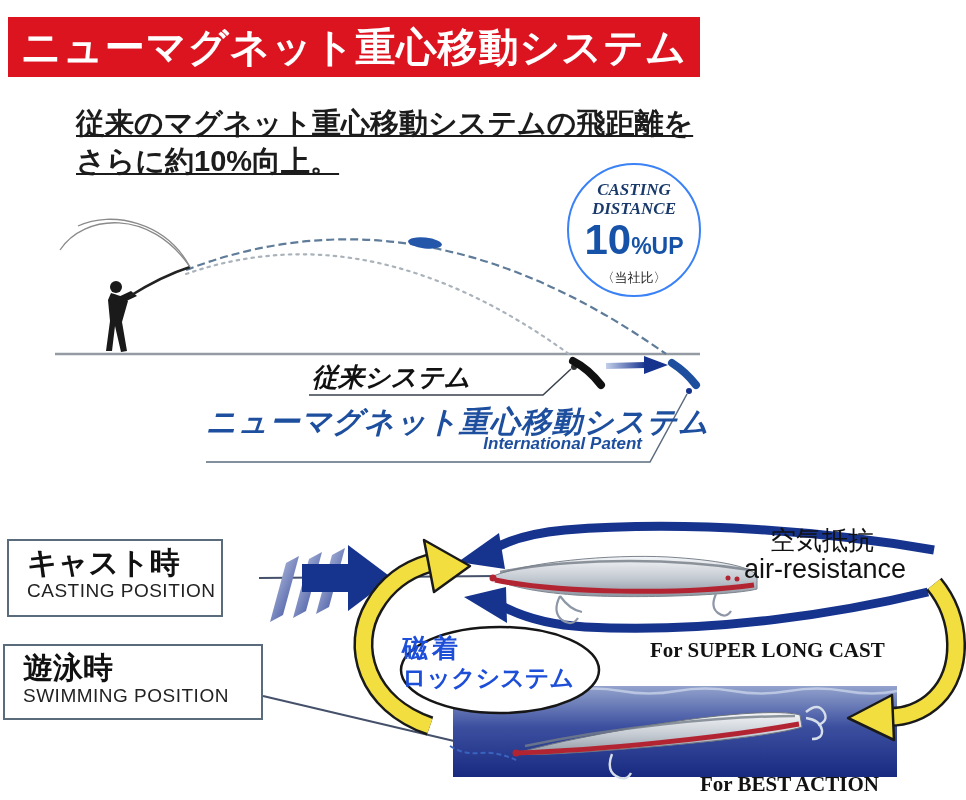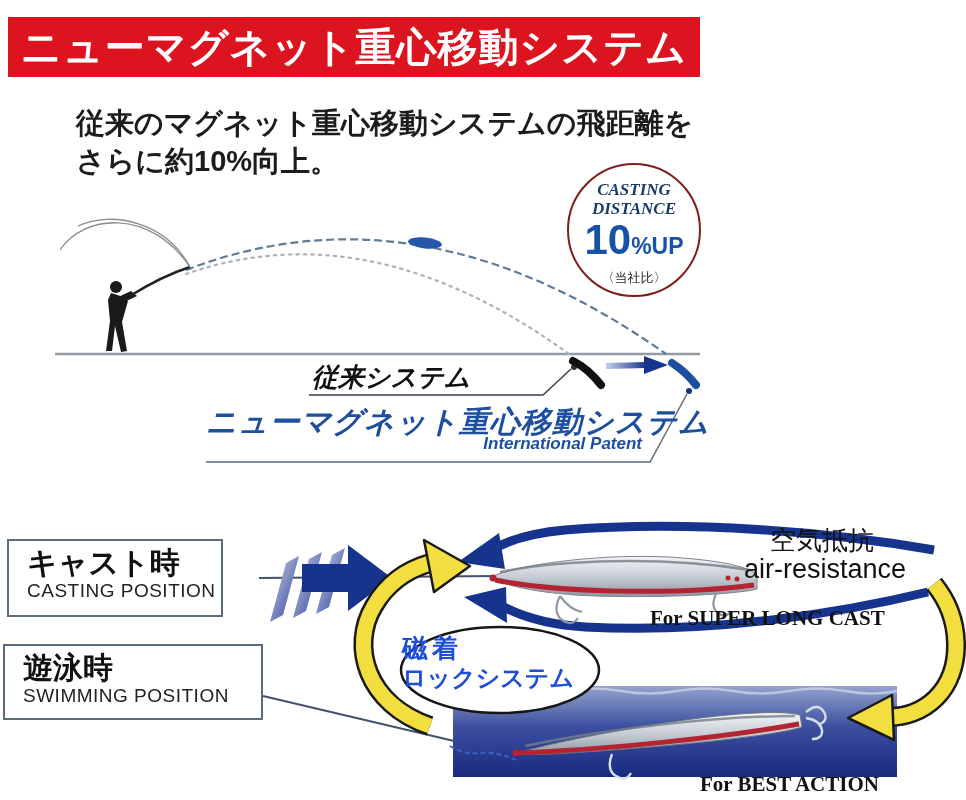--- a/index.html
+++ b/index.html
@@ -4,23 +4,23 @@
 <style>
   html,body{margin:0;padding:0;background:#fff;}
   .canvas{position:relative;width:966px;height:800px;background:#fff;overflow:hidden;
           font-family:"Liberation Sans",sans-serif;}
   .abs{position:absolute;}
   
   .banner{left:8px;top:17px;width:692px;height:60px;background:#dc1420;
           display:flex;align-items:center;justify-content:center;}
   .banner span{color:#fff;font-weight:bold;font-size:40px;letter-spacing:1px;white-space:nowrap;}
   
-  .intro{left:76px;top:104px;font-size:29px;font-weight:bold;color:#1c1c1c;line-height:38px;white-space:nowrap;}
-  
-  .badge{left:567px;top:163px;width:134px;height:134px;border:2px solid #7f1d1d;border-radius:50%;
+  .intro{left:76px;top:104px;font-size:29px;font-weight:bold;color:#1c1c1c;line-height:38px;white-space:nowrap;text-decoration:underline;}
+  
+  .badge{left:567px;top:163px;width:134px;height:134px;border:2px solid #3b82f6;border-radius:50%;
          background:#fff;text-align:center;box-sizing:border-box;z-index:5;}
   .badge .b1{margin-top:15px;font-family:"Liberation Serif",serif;font-style:italic;font-weight:bold;
              font-size:17px;color:#1a3a6b;line-height:19px;}
   .badge .b2{font-family:"Liberation Serif",serif;font-style:italic;font-weight:bold;
              font-size:17px;color:#1a3a6b;line-height:19px;}
   .badge .bval{margin-top:0;color:#1552a8;font-weight:bold;line-height:44px;white-space:nowrap;}
   .badge .num{font-size:42px;}
   .badge .up{font-size:23px;}
   .badge .bnote{font-size:13px;color:#222;line-height:14px;}
   
@@ -35,21 +35,21 @@
   .box-swim{left:3px;top:644px;width:260px;height:76px;}
   .pos-jp{font-size:30px;font-weight:bold;color:#111;line-height:33px;white-space:nowrap;}
   .pos-en{font-size:19px;color:#222;letter-spacing:.5px;line-height:23px;white-space:nowrap;}
   
   .lock-text{left:402px;top:634px;width:196px;text-align:left;z-index:6;
              font-family:"Liberation Serif",serif;font-weight:bold;color:#1d4ed8;}
   .lock-text .l1{font-size:26px;line-height:30px;letter-spacing:4px;}
   .lock-text .l2{font-size:24px;line-height:28px;}
   .air-jp{left:770px;top:523px;font-size:26px;font-weight:normal;color:#111;white-space:nowrap;z-index:4;}
   .air-en{left:744px;top:554px;font-size:27px;color:#111;white-space:nowrap;z-index:4;}
-  .cap-super{left:650px;top:606px;font-family:"Liberation Serif",serif;font-weight:bold;
+  .cap-super{left:650px;top:638px;font-family:"Liberation Serif",serif;font-weight:bold;
              font-size:21px;color:#111;white-space:nowrap;z-index:4;}
   .cap-best{left:700px;top:772px;font-family:"Liberation Serif",serif;font-weight:bold;
             font-size:21px;color:#111;white-space:nowrap;z-index:4;}
   svg{position:absolute;left:0;}
   #traj-svg{top:170px;}
   #mech-svg{top:500px;z-index:1;}
 </style>
 </head>
 <body>
 

